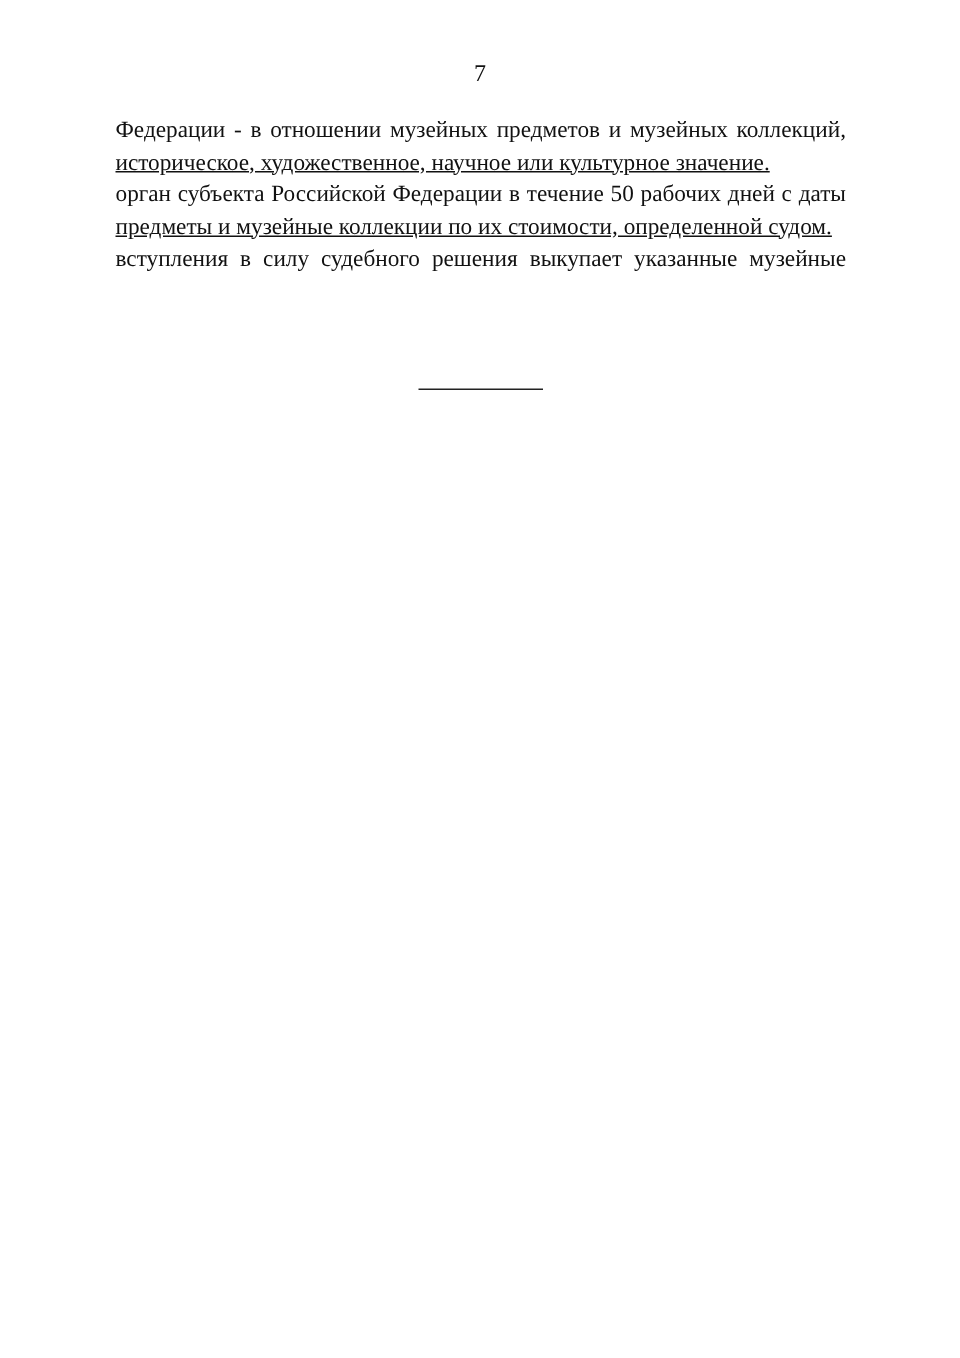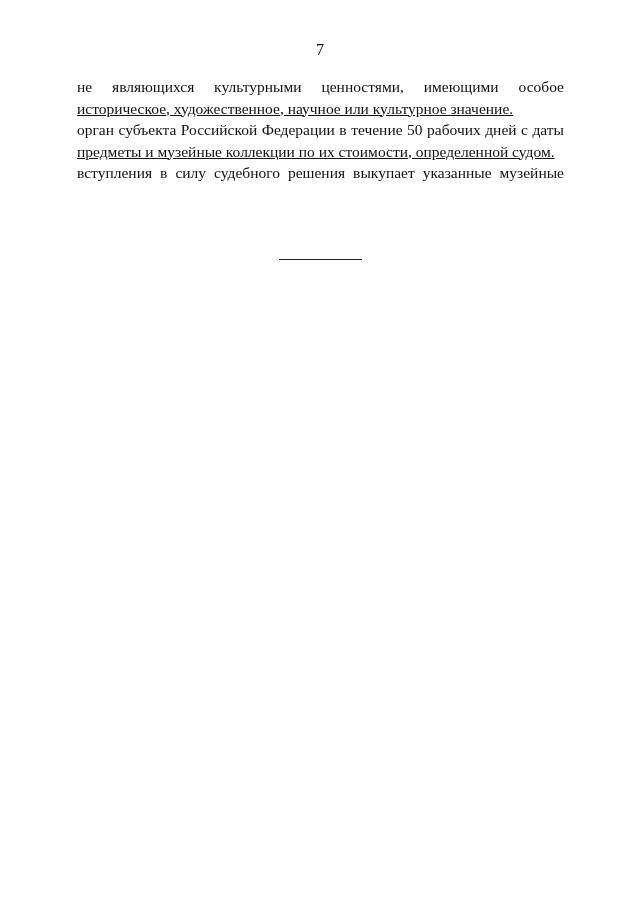--- a/index.html
+++ b/index.html
@@ -12,21 +12,21 @@
   .line.indent { padding-left:36px; }
   .sep { position:absolute; top:259px; left:279px; width:83px; height:1px; background:#222; }
 </style>
 </head>
 <body>
 
 <div class="page-num">7</div>
 
 <div class="content">
   <div>
-    <span class="line">не являющихся культурными ценностями, имеющими особое</span>
+    <span class="line">Федерации - в отношении музейных предметов и музейных коллекций,</span>
     <span class="line last">историческое, художественное, научное или культурное значение.</span>
   </div>
   <div>
     <span class="line">орган субъекта Российской Федерации в течение 50 рабочих дней с даты</span>
     <span class="line last">предметы и музейные коллекции по их стоимости, определенной судом.</span>
     <span class="line">вступления в силу судебного решения выкупает указанные музейные</span>
   </div>
 </div>
 
 <div class="sep"></div>

